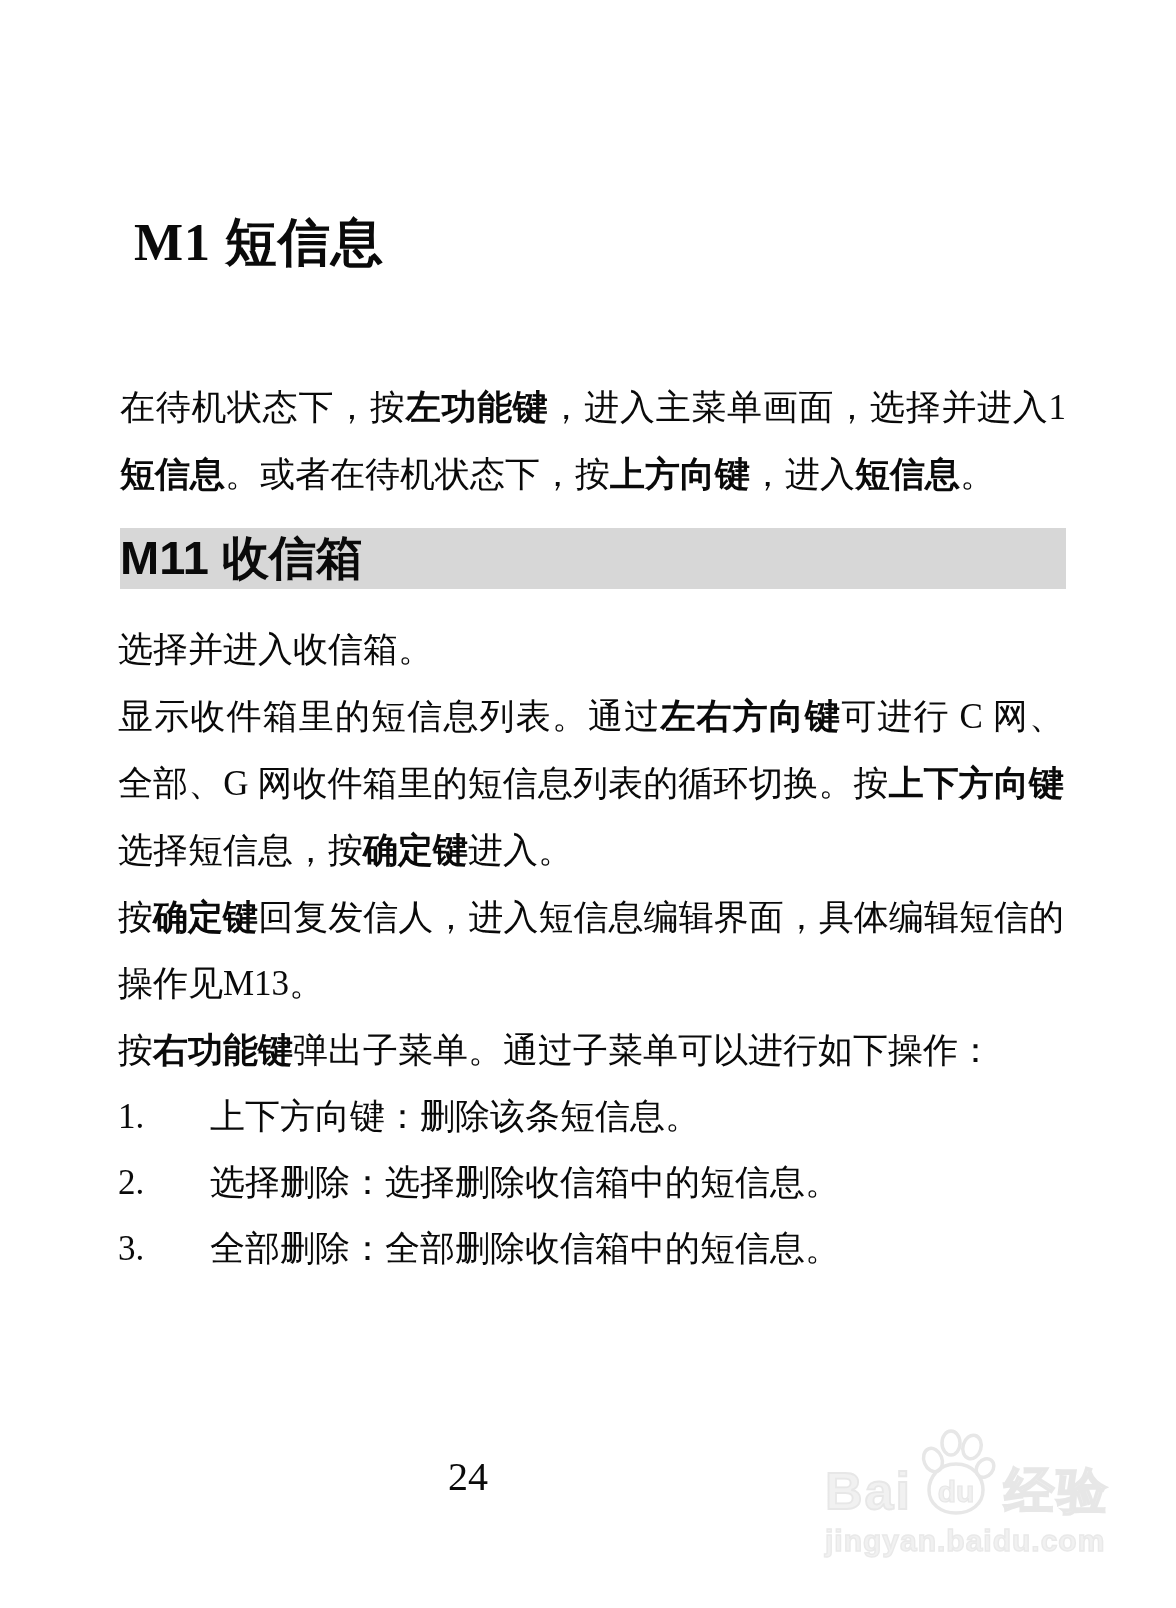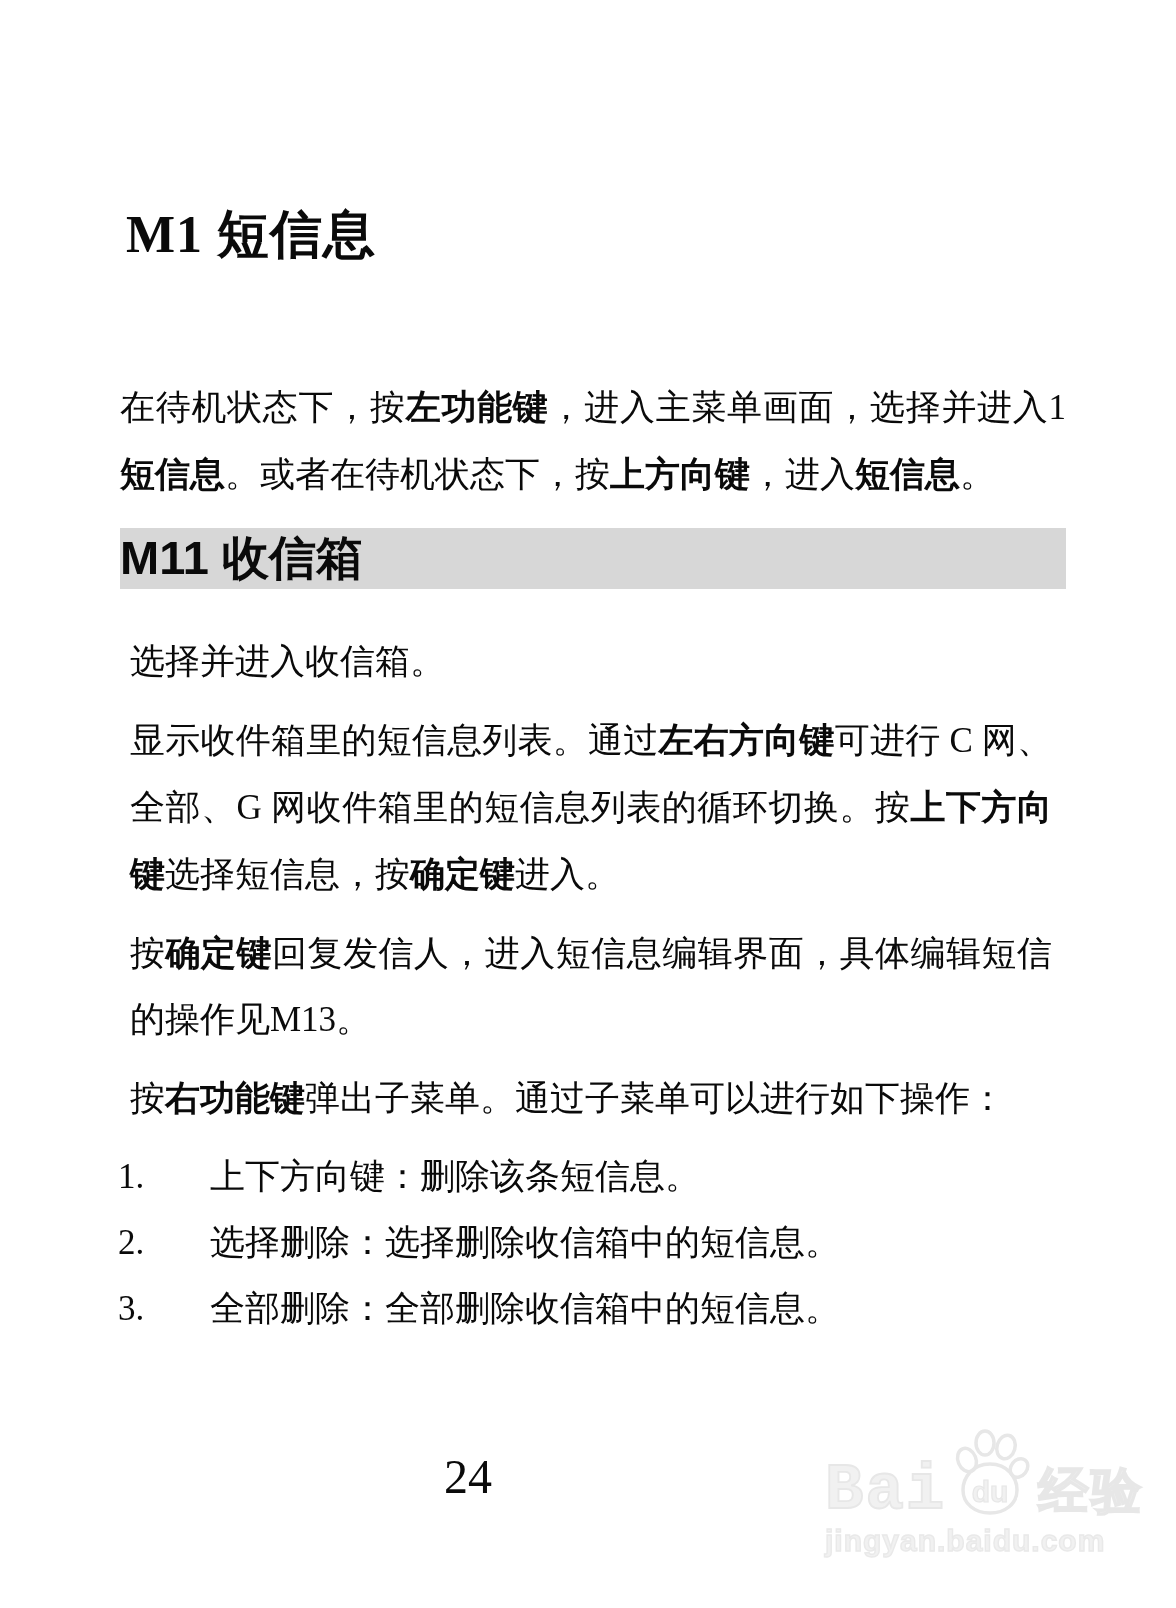--- a/index.html
+++ b/index.html
@@ -2,60 +2,60 @@
 <html><head>
 <meta charset="utf-8">
 <style>
   html,body{margin:0;padding:0;}
   body{
     width:1176px;height:1608px;position:relative;background:#ffffff;
     overflow:hidden;color:#0a0a0a;
     font-family:"Liberation Serif", serif;
   }
   .page-title{
-    position:absolute;left:118px;top:192px;margin:8px;
+    position:absolute;left:118px;top:192px;margin:16px;
     font-size:52px;font-weight:bold;letter-spacing:1px;
     font-family:"Liberation Serif", serif;
   }
   .intro{
     position:absolute;left:104px;top:358px;width:946px;margin:16px;
     font-size:35px;line-height:66px;
     text-align:justify;text-justify:inter-ideograph;
   }
   .section-bar{
     position:absolute;left:120px;top:528px;width:946px;height:61px;
     background:#d7d7d7;box-sizing:border-box;padding-left:0;
     font-family:"Liberation Sans", sans-serif;font-weight:bold;
     font-size:47px;line-height:60px;white-space:nowrap;
   }
   .body-text{
     position:absolute;left:118px;top:617px;width:946px;
     font-size:35px;line-height:66px;
   }
-  .bp{margin:12px;text-align:justify;text-justify:inter-ideograph;}
+  .bp{margin:0;text-align:justify;text-justify:inter-ideograph;}
   .bd{font-family:"Liberation Sans", sans-serif;font-weight:bold;}
   .li{display:flex;}
   .num{flex:0 0 92px;width:92px;}
   .li-text{flex:1;}
   .page-number{
     position:absolute;left:0;top:1455px;width:936px;margin:0;
-    text-align:center;font-size:48px;line-height:44px;
+    text-align:center;font-size:40px;line-height:44px;
   }
   
   .watermark{
     position:absolute;left:825px;top:1428px;
     font-family:"Liberation Sans", sans-serif;font-weight:bold;
     user-select:none;
   }
   .wm-row{display:flex;align-items:flex-end;}
   .wm-txt{
     color:#f1f1f1;
     -webkit-text-stroke:1.8px #e7e7e7;
   }
-  .wm-bai{font-size:64px;line-height:50px;letter-spacing:2px;font-family:Liberation Mono, monospace;}
+  .wm-bai{font-size:52px;line-height:50px;letter-spacing:2px;}
   .wm-cjk{font-size:50px;line-height:50px;margin-left:6px;letter-spacing:3px;}
   .wm-paw{margin:0 2px -4px 4px;}
   .wm-url{
     margin-top:8px;font-size:30px;letter-spacing:1px;line-height:34px;
     color:#f1f1f1;-webkit-text-stroke:1.4px #e9e9e9;
   }
 </style>
 </head>
 <body>
 

